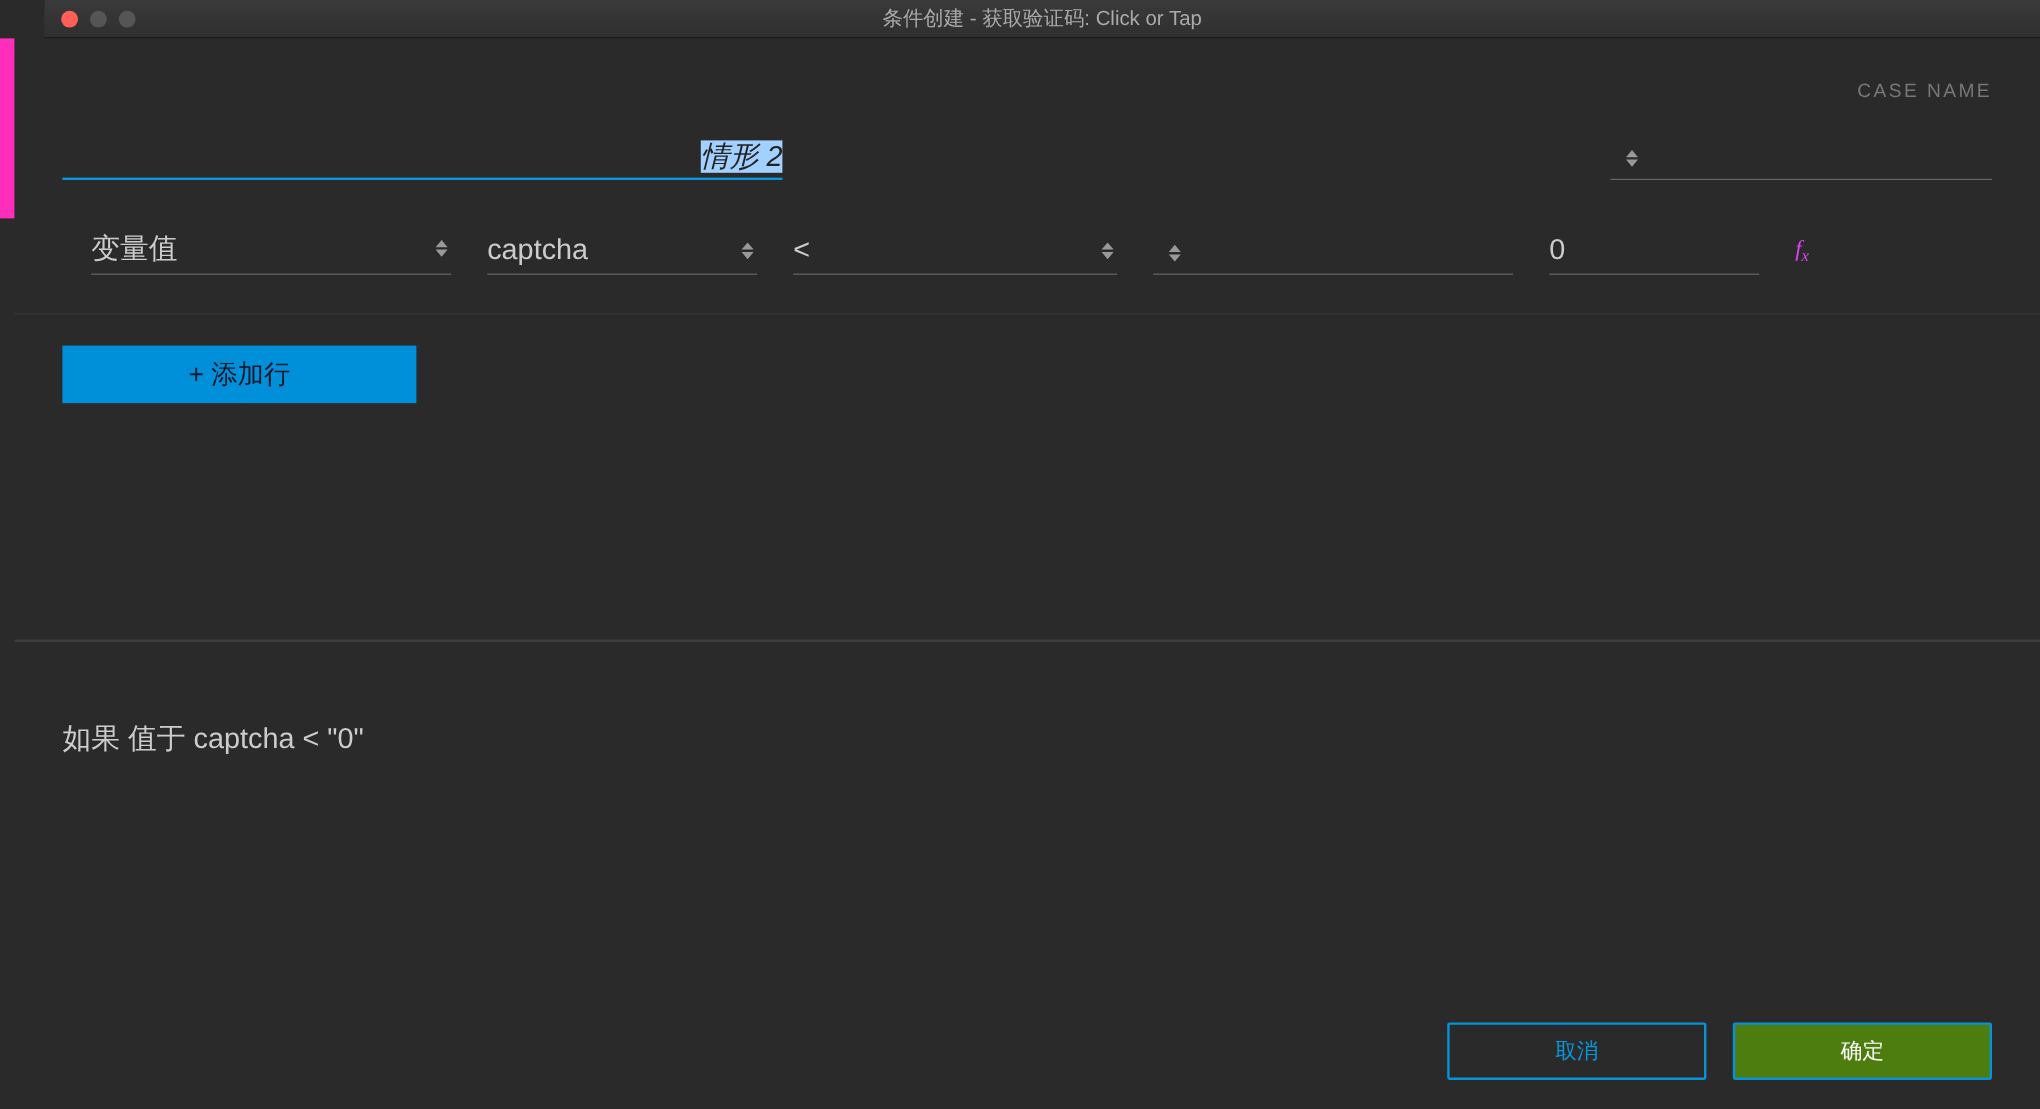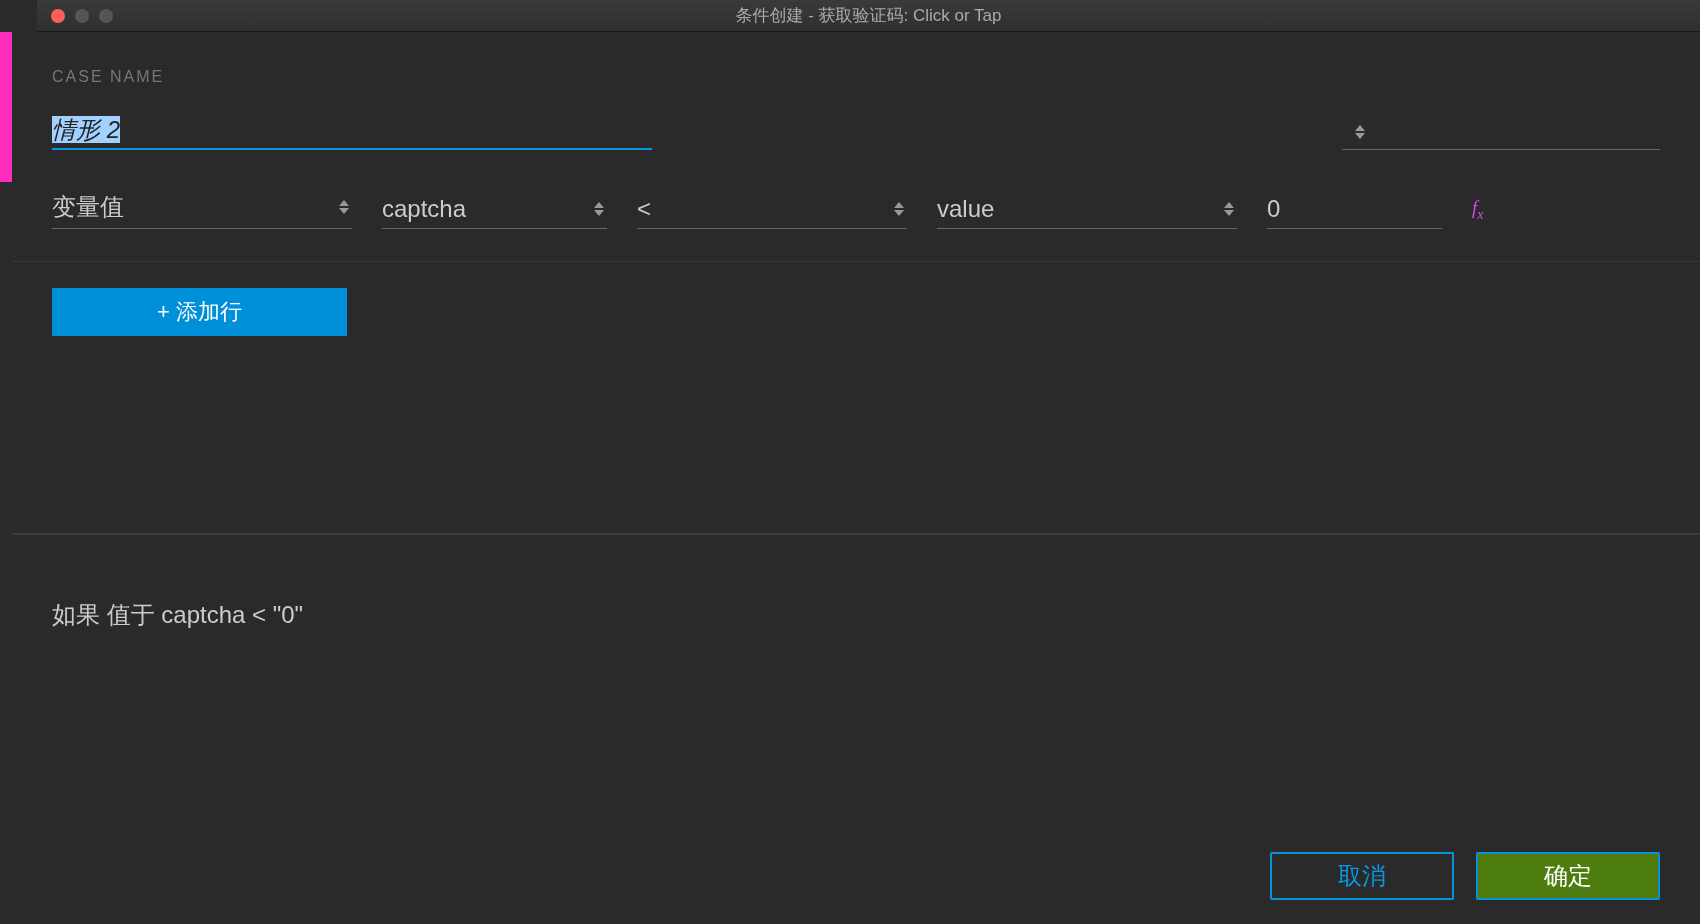--- a/index.html
+++ b/index.html
@@ -47,20 +47,21 @@
       height: 150px;
       background: #ff2dbb;
     }
     .main {
       flex: 1;
       display: flex;
       flex-direction: column;
     }
     .top-section {
       padding: 36px 40px 10px 40px;
+      text-align: right;
     }
     .section-label {
       font-size: 16px;
       color: #777;
       letter-spacing: 2px;
       font-weight: 500;
     }
     .name-row {
       display: flex;
       justify-content: space-between;
@@ -125,21 +126,21 @@
     }
     .match-dd { width: 318px; }
     .condition-row {
       display: flex;
       gap: 30px;
       padding: 28px 40px 10px 40px;
       align-items: flex-end;
       border-bottom: 1px solid #3a3a3a;
       padding-bottom: 32px;
     }
-    .cond-field-1 { width: 300px; }
+    .cond-field-1 { width: 300px; margin-left: 24px; }
     .cond-field-2 { width: 225px; }
     .cond-field-3 { width: 270px; }
     .cond-field-4 { width: 300px; }
     .cond-field-5 { width: 175px; }
     .txt-in {
       background: transparent;
       border: none;
       outline: none;
       font-size: 24px;
       color: #ccc;
@@ -151,21 +152,21 @@
       color: #d946ef;
       padding-bottom: 6px;
       font-family: Georgia, serif;
     }
     .fx .sub { font-size: 14px; vertical-align: sub; }
     .add-row-wrap {
       padding: 26px 40px;
     }
     .add-row-btn {
       background: #0090d9;
-      color: #ffffff;
+      color: #0f172a;
       border: none;
       width: 295px;
       height: 48px;
       font-size: 22px;
       cursor: pointer;
       text-align: center;
     }
     .spacer { flex: 1; }
     .lower {
       border-top: 2px solid #3d3d3d;
@@ -176,23 +177,23 @@
       font-size: 24px;
       color: #ccc;
     }
     .footer {
       display: flex;
       justify-content: flex-end;
       gap: 22px;
       padding: 14px 40px 24px 40px;
     }
     .btn {
-      width: 184px;
+      width: 216px;
       height: 48px;
-      font-size: 24px;
+      font-size: 18px;
       cursor: pointer;
       border-radius: 2px;
     }
     .btn-cancel {
       background: #2a2a2a;
       border: 2px solid #0693d8;
       color: #0699e0;
     }
     .btn-ok {
       background: #4d7c0f;
@@ -235,21 +236,20 @@
       </div>
       <div class="dd cond-field-2">
         <span class="dd-text">captcha</span>
         <span class="stepper"></span>
       </div>
       <div class="dd cond-field-3">
         <span class="dd-text">&lt;</span>
         <span class="stepper"></span>
       </div>
       <div class="dd cond-field-4">
-        <span class="dd-text">value</span>
         <span class="stepper"></span>
       </div>
       <div class="dd cond-field-5">
         <input class="txt-in" value="0" style="">
       </div>
       <div class="fx">f<span class="sub">x</span></div>
     </div>
 
     <div class="add-row-wrap">
       <button class="add-row-btn">+ 添加行</button>

